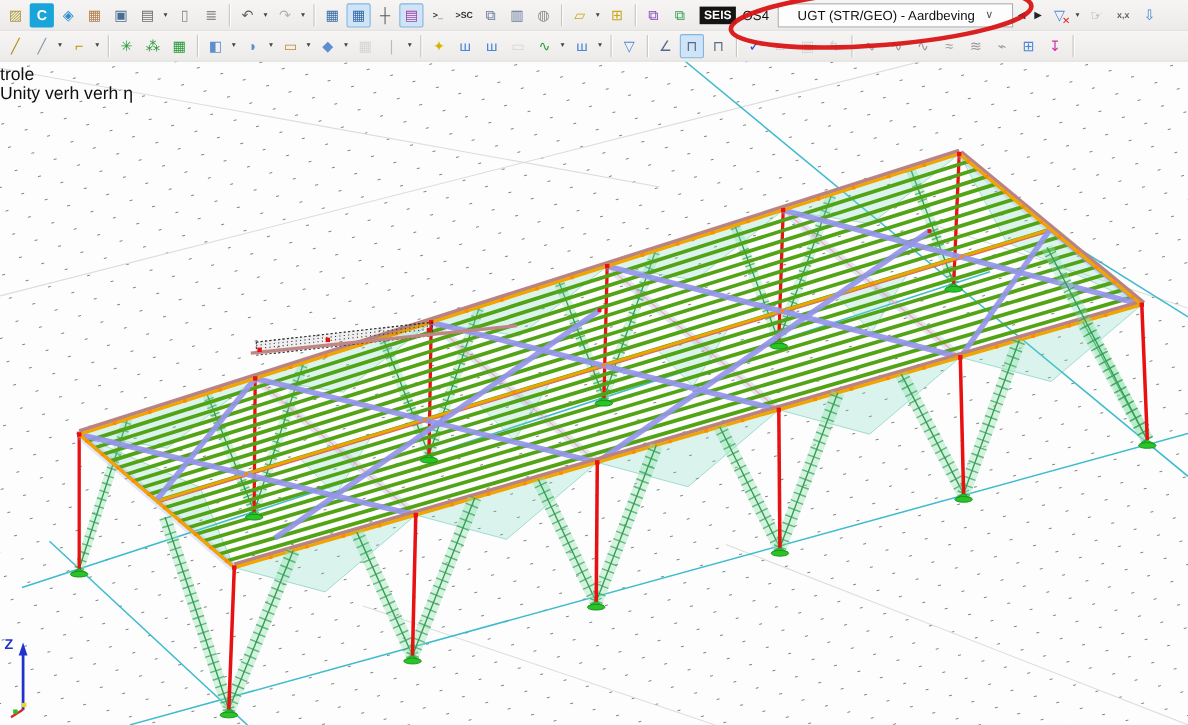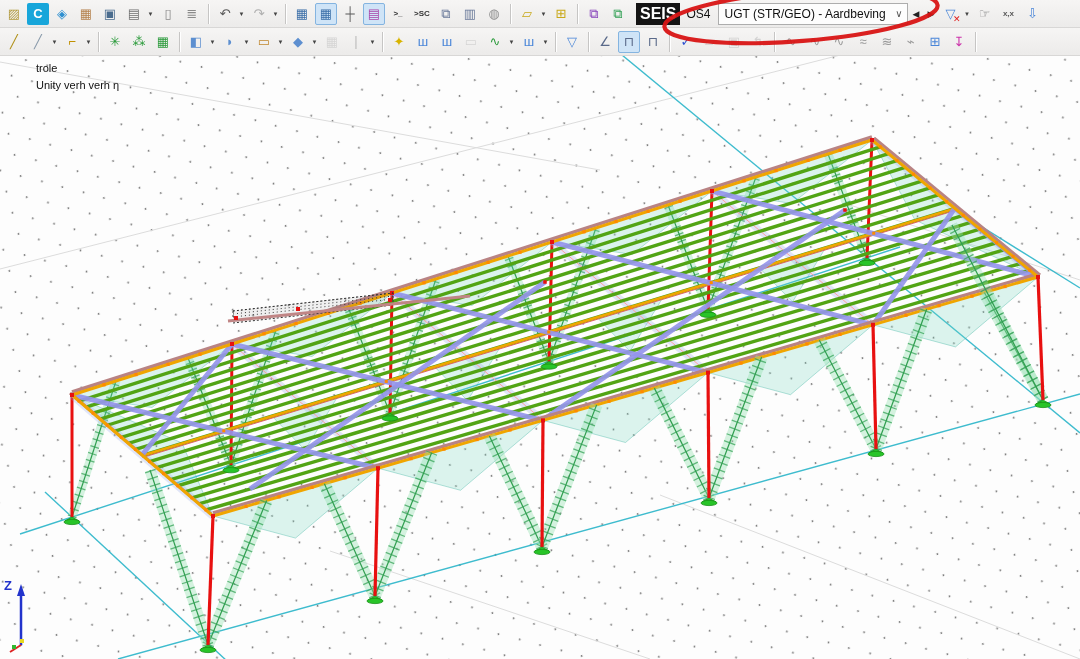--- a/index.html
+++ b/index.html
@@ -10,35 +10,35 @@
          display:flex;align-items:center;padding:0 2px;position:relative;z-index:5;box-sizing:border-box;white-space:nowrap;}
   .tb-item{width:22px;height:22px;margin:0 1px;border-radius:2px;display:inline-flex;align-items:center;
            justify-content:center;font-size:13px;line-height:1;flex:0 0 auto;position:relative;cursor:default;}
   .tb-item.small{font-size:8px;font-weight:bold;letter-spacing:0;}
   .tb-item.sel{background:#cfe4f7;border:1px solid #84b4e0;box-sizing:border-box;}
   .tb-item.dis{opacity:.55;}
   .tb-item .ovl{position:absolute;right:1px;bottom:1px;font-size:9px;font-weight:bold;}
   .tb-caret{width:9px;height:22px;display:inline-flex;align-items:center;justify-content:center;
             font-size:6px;color:#444;flex:0 0 auto;margin-right:1px;}
   .tb-sep{width:1px;height:20px;background:#c6c5c4;margin:0 4px;flex:0 0 auto;box-shadow:1px 0 0 #fff;}
-  .badge{background:#141414;color:#fff;font-size:16px;font-weight:bold;padding:2px 4px;margin:0 2px 0 6px;flex:0 0 auto;}
+  .badge{background:#141414;color:#fff;font-size:11px;font-weight:bold;padding:2px 4px;margin:0 2px 0 6px;flex:0 0 auto;}
   .model-label{font-size:12px;color:#111;margin:0 8px 0 4px;flex:0 0 auto;}
   .combo{width:178px;height:20px;border:1px solid #adadad;background:#fdfdfd;display:inline-flex;
-         align-items:center;padding:0 5px;font-size:12px;color:#111;flex:0 0 auto;justify-content:space-between;}
+         align-items:center;padding:0 17px;font-size:12px;color:#111;flex:0 0 auto;justify-content:space-between;}
   .combo .chev{color:#555;font-size:10px;margin-left:4px;}
   .navbtn{width:15px;height:20px;display:inline-flex;align-items:center;justify-content:center;
           font-size:9px;color:#222;flex:0 0 auto;}
   
   #viewport{position:absolute;left:0;top:56px;width:1080px;height:603px;background:#fdfdfd;overflow:hidden;}
   #viewport::before{content:"";position:absolute;left:-25%;top:-65%;width:170%;height:280%;
      background-image:radial-gradient(#3c3c3c 1px,rgba(0,0,0,0) 1.4px),radial-gradient(#3c3c3c 1px,rgba(0,0,0,0) 1.4px);
      background-size:37px 22px;background-position:0 0,18px 11px;opacity:.65;
      transform:rotate(-16deg);transform-origin:center;}
   #scene{position:absolute;left:0;top:0;z-index:2;}
-  .legend{position:absolute;left:0;top:4px;z-index:3;font-size:11px;color:#101010;line-height:17px;margin-left:36px;}
+  .legend{position:absolute;left:0;top:4px;z-index:3;font-size:16px;color:#101010;line-height:17px;}
   .legend div{white-space:nowrap;}
   
   #annotation{position:absolute;left:0;top:0;z-index:50;pointer-events:none;}
 </style>
 </head>
 <body>
 
 <div class="tbrow" id="tbrow1">
     <div class="tb-item" style="color: rgb(178, 154, 62);">▨</div>
     <div class="tb-item" style="color: rgb(255, 255, 255); background: rgb(24, 166, 218); font-weight: bold;">C</div>

